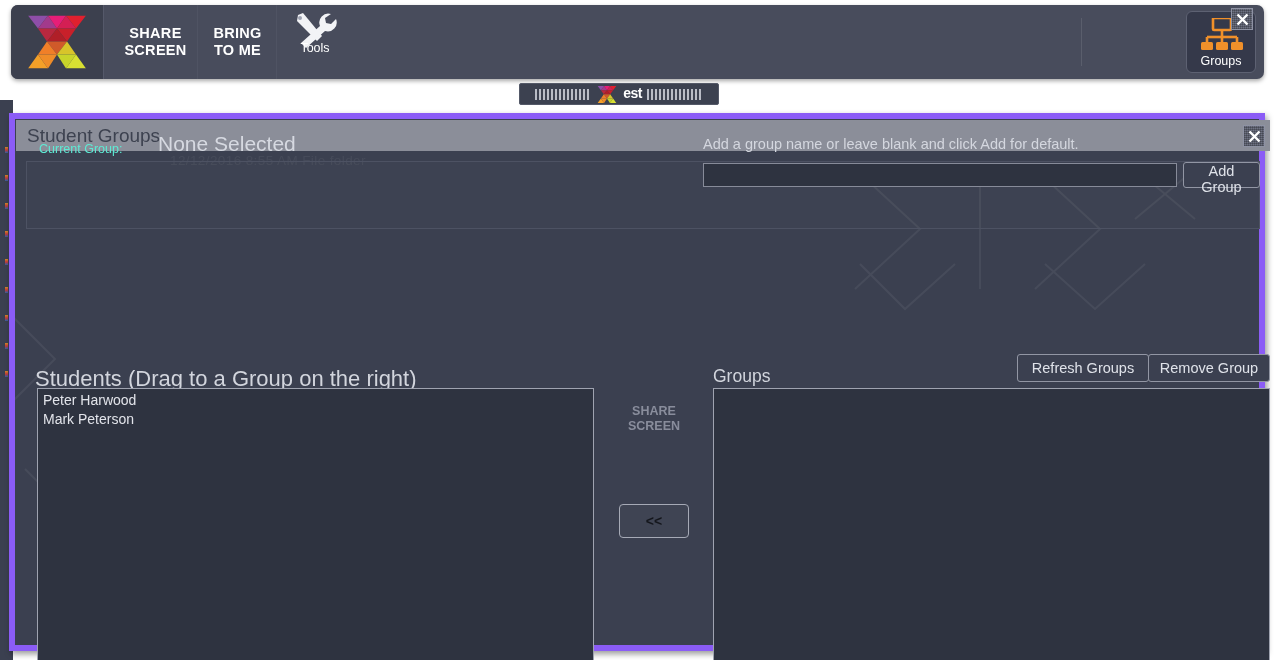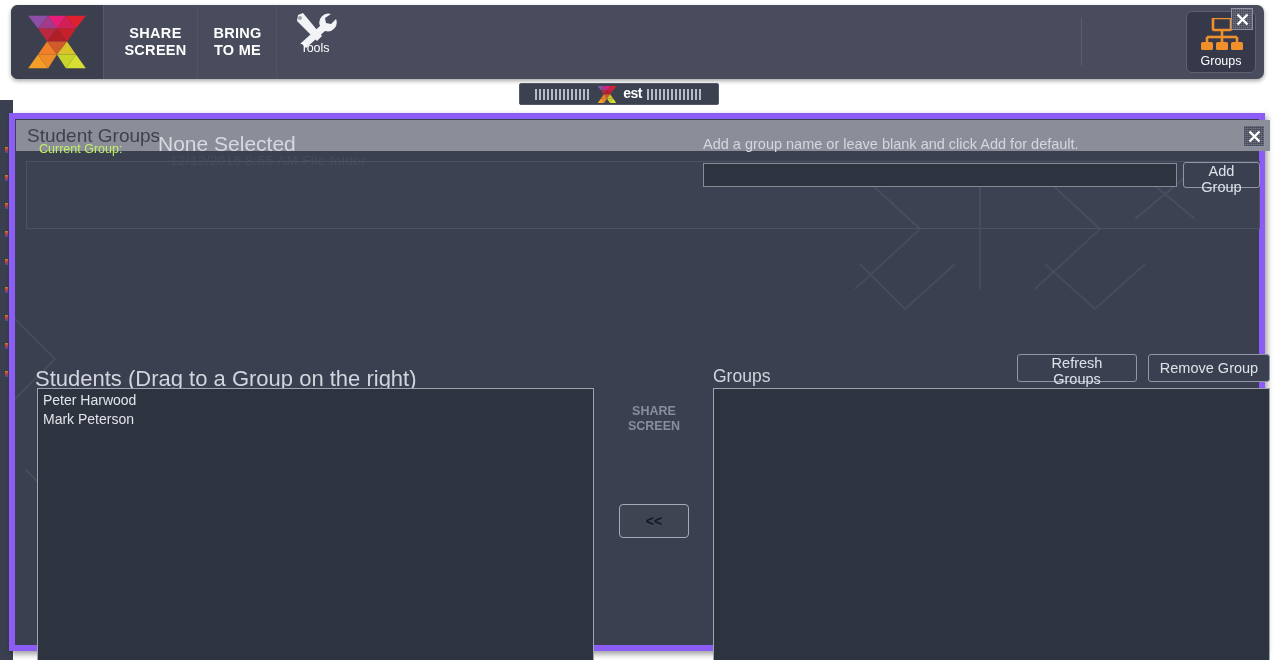--- a/index.html
+++ b/index.html
@@ -160,21 +160,21 @@
   .wm { position: absolute; pointer-events: none; opacity: .055; }
 
   .panel-top {
     position: absolute; left: 11px; top: 42px;
     width: 1234px; height: 68px;
     background: rgba(255,255,255,0.012);
     border: 1px solid #4d5263;
   }
   .cur-grp-lbl {
     position: absolute; left: 24px; top: 23px;
-    color: #bef264; font-size: 12.5px;
+    color: #5eead4; font-size: 12.5px;
   }
   .cur-grp-val {
     position: absolute; left: 143px; top: 13px;
     color: #d6d9e1; font-size: 21px;
   }
   .addgrp-hint {
     position: absolute; left: 688px; top: 17px;
     color: #d4d7df; font-size: 14.5px;
   }
   .addgrp-input {
@@ -196,21 +196,21 @@
     cursor: pointer;
     padding: 0 9px;
   }
   .add-grp-btn {
     position: absolute; left: 1168px; top: 43px;
     width: 77px; height: 26px;
   }
 
   .refresh-btn {
     position: absolute; left: 1002px; top: 235px;
-    width: 120px; height: 28px;
+    width: 132px; height: 28px;
   }
   .remove-btn {
     position: absolute; left: 1133px; top: 235px;
     width: 122px; height: 28px;
   }
 
   .lbl-students {
     position: absolute; left: 20px; top: 247px;
     color: #d2d5dd; font-size: 22px;
   }

